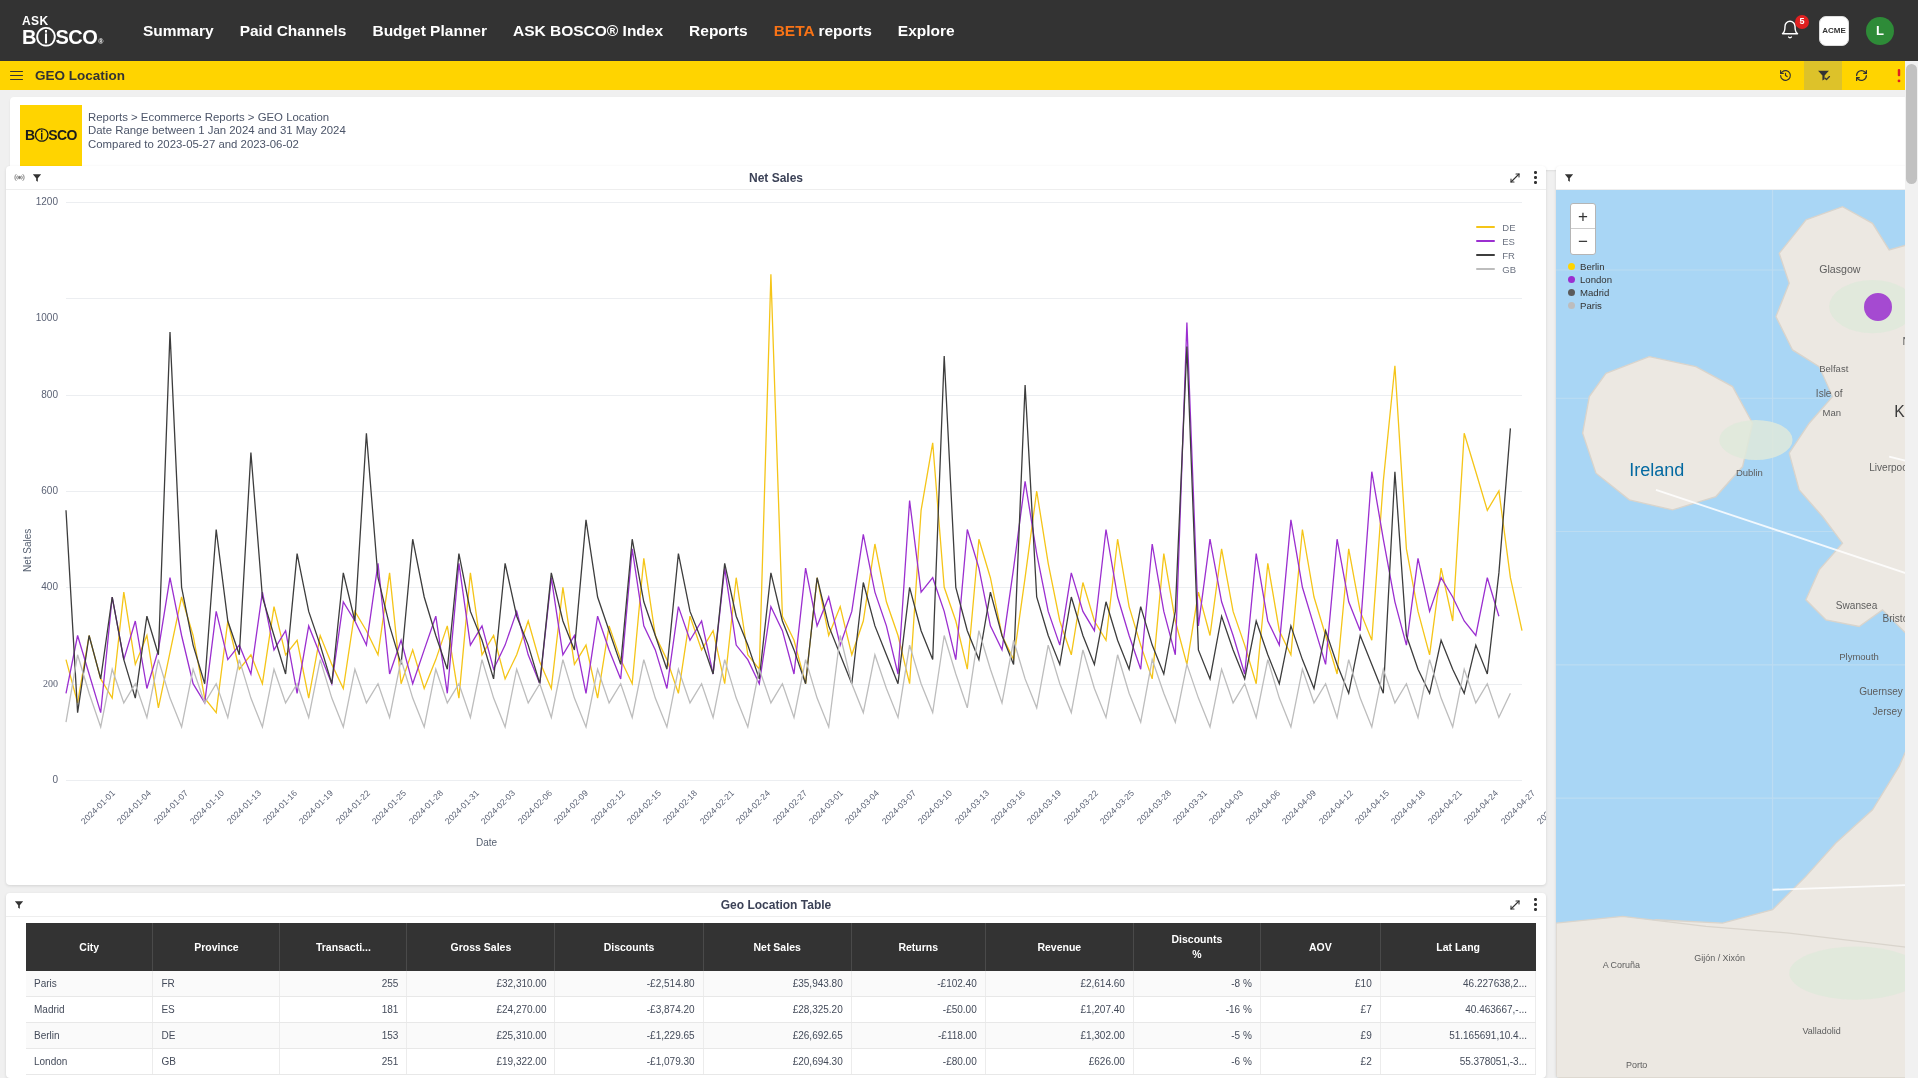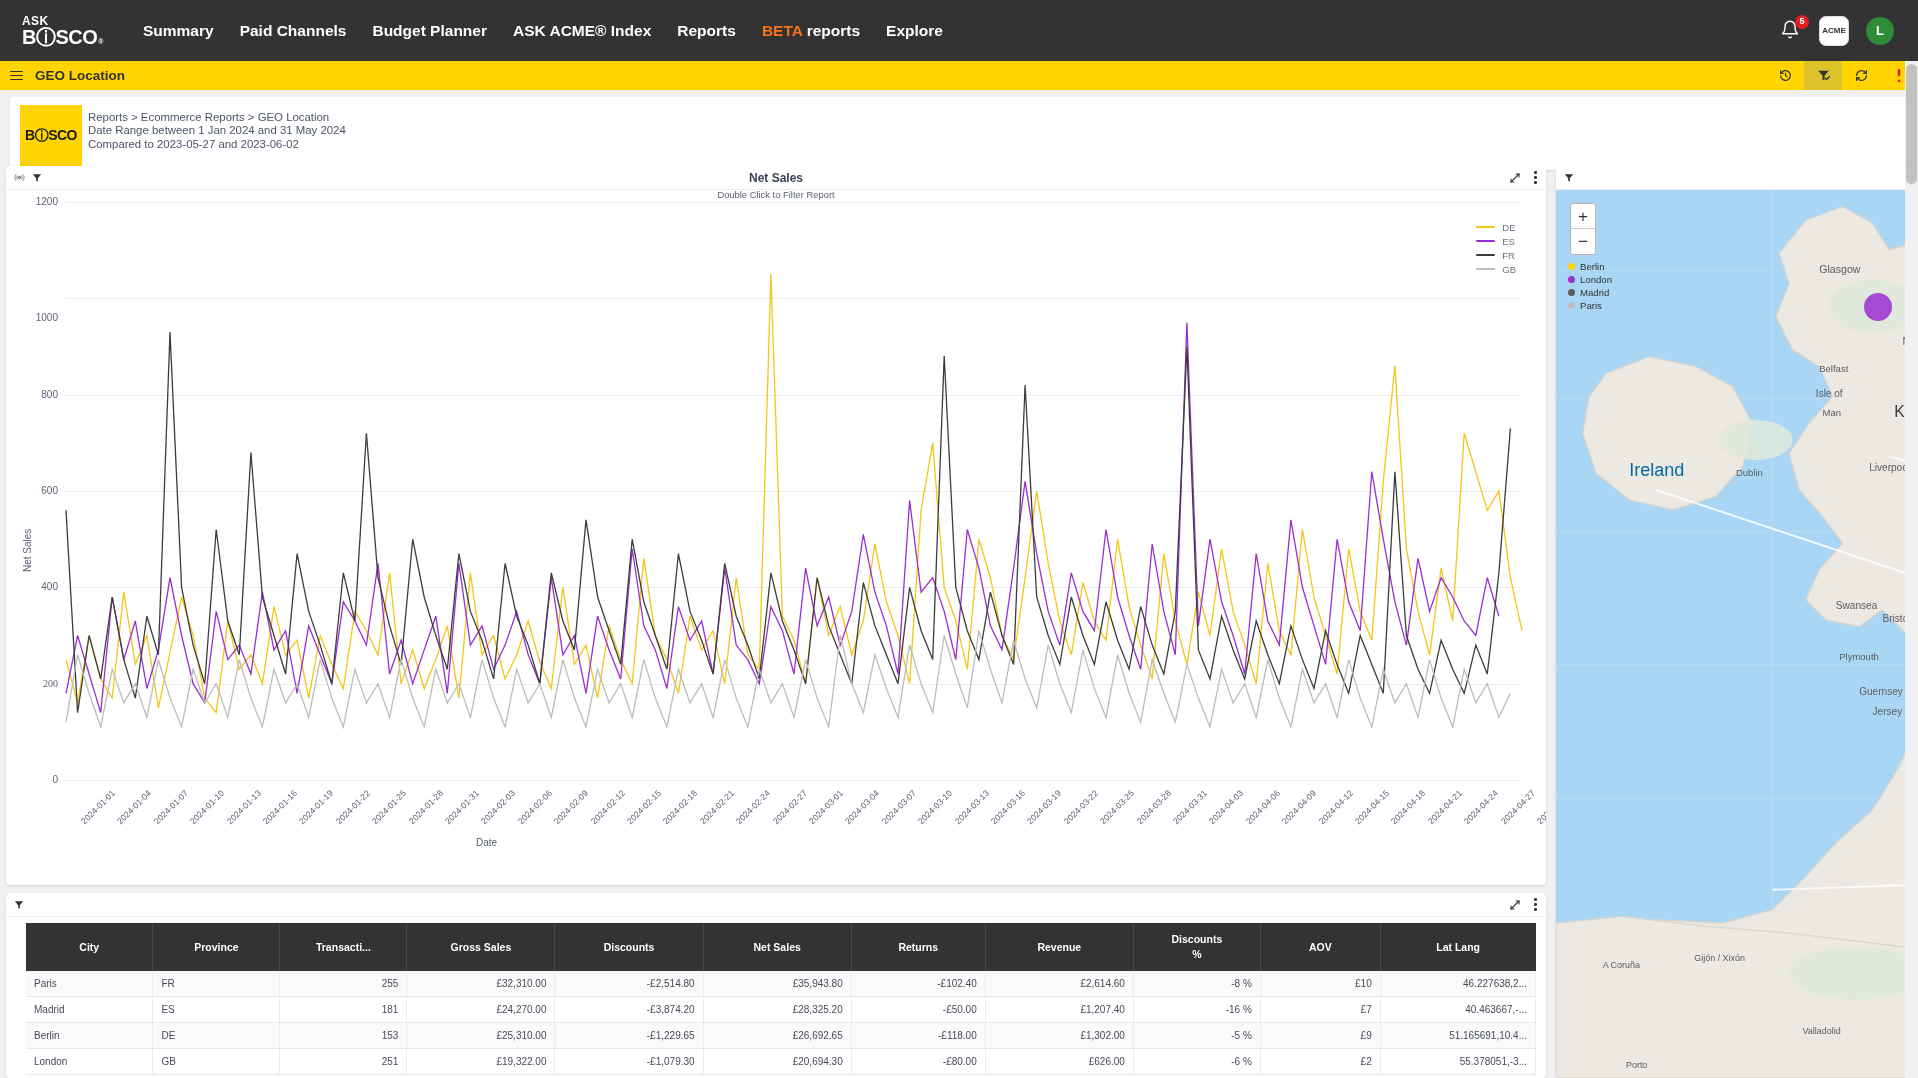--- a/index.html
+++ b/index.html
@@ -153,21 +153,21 @@
     <span class="l1">ASK</span>
     <span class="l2">
         <span>BⓘSCO</span>
         <sup>®</sup>
       </span>
   </div>
   <div class="navlinks">
     <div class="navlink">Summary</div>
     <div class="navlink">Paid Channels</div>
     <div class="navlink">Budget Planner</div>
-    <div class="navlink">ASK ACME® Index</div>
+    <div class="navlink">ASK BOSCO® Index</div>
     <div class="navlink">Reports</div>
     <div class="navlink"><span class="beta">BETA</span><span> reports</span></div>
     <div class="navlink">Explore</div>
   </div>
   <div class="nav-right">
     <div class="bell-wrap">
       <svg width="20" height="21" viewBox="0 0 24 24" fill="none" stroke="#ffffff" stroke-width="1.7" stroke-linecap="round" stroke-linejoin="round">
           <path d="M18 8A6 6 0 0 0 6 8c0 7-3 9-3 9h18s-3-2-3-9"></path>
           <path d="M13.7 21a2 2 0 0 1-3.4 0"></path>
         </svg>
@@ -249,21 +249,20 @@
             <path d="M10 20H4v-6"></path>
             <path d="M4 20l7.5-7.5"></path>
           </svg>
         <div class="kebab">
             <i></i>
             <i></i>
             <i></i>
           </div>
       </div>
     </div>
-    <div class="chart-sub">Double Click to Filter Report</div>
     <div id="plot">
       <div class="ylabel">Net Sales</div>
       <div id="yticks">
           <div class="ytick" style="left: 10px; top: 582px;">0</div>
           <div class="ytick" style="left: 10px; top: 485.667px; font-family: Liberation Serif, serif;">200</div>
           <div class="ytick" style="left: 10px; top: 389.333px;">400</div>
           <div class="ytick" style="left: 10px; top: 293px;">600</div>
           <div class="ytick" style="left: 10px; top: 196.667px;">800</div>
           <div class="ytick" style="left: 10px; top: 100.333px; margin-top: 20px;">1000</div>
           <div class="ytick" style="left: 10px; top: 4px;">1200</div>
@@ -348,20 +347,21 @@
     </div>
   </div>
 
   <div class="panel" id="tablePanel">
     <div class="panel-head">
       <div class="head-left">
         <svg class="ic" width="10" height="10" viewBox="0 0 24 24" fill="#333">
             <path d="M2 3h20l-8 9.5V21l-4-2.5v-6z"></path>
           </svg>
       </div>
+      <div class="ptitle">Geo Location Table</div>
       <div class="head-right">
         <svg class="ic" width="12" height="12" viewBox="0 0 24 24" fill="none" stroke="#333" stroke-width="2.2" stroke-linecap="round">
             <path d="M14 4h6v6"></path>
             <path d="M20 4l-7.5 7.5"></path>
             <path d="M10 20H4v-6"></path>
             <path d="M4 20l7.5-7.5"></path>
           </svg>
         <div class="kebab">
             <i></i>
             <i></i>

